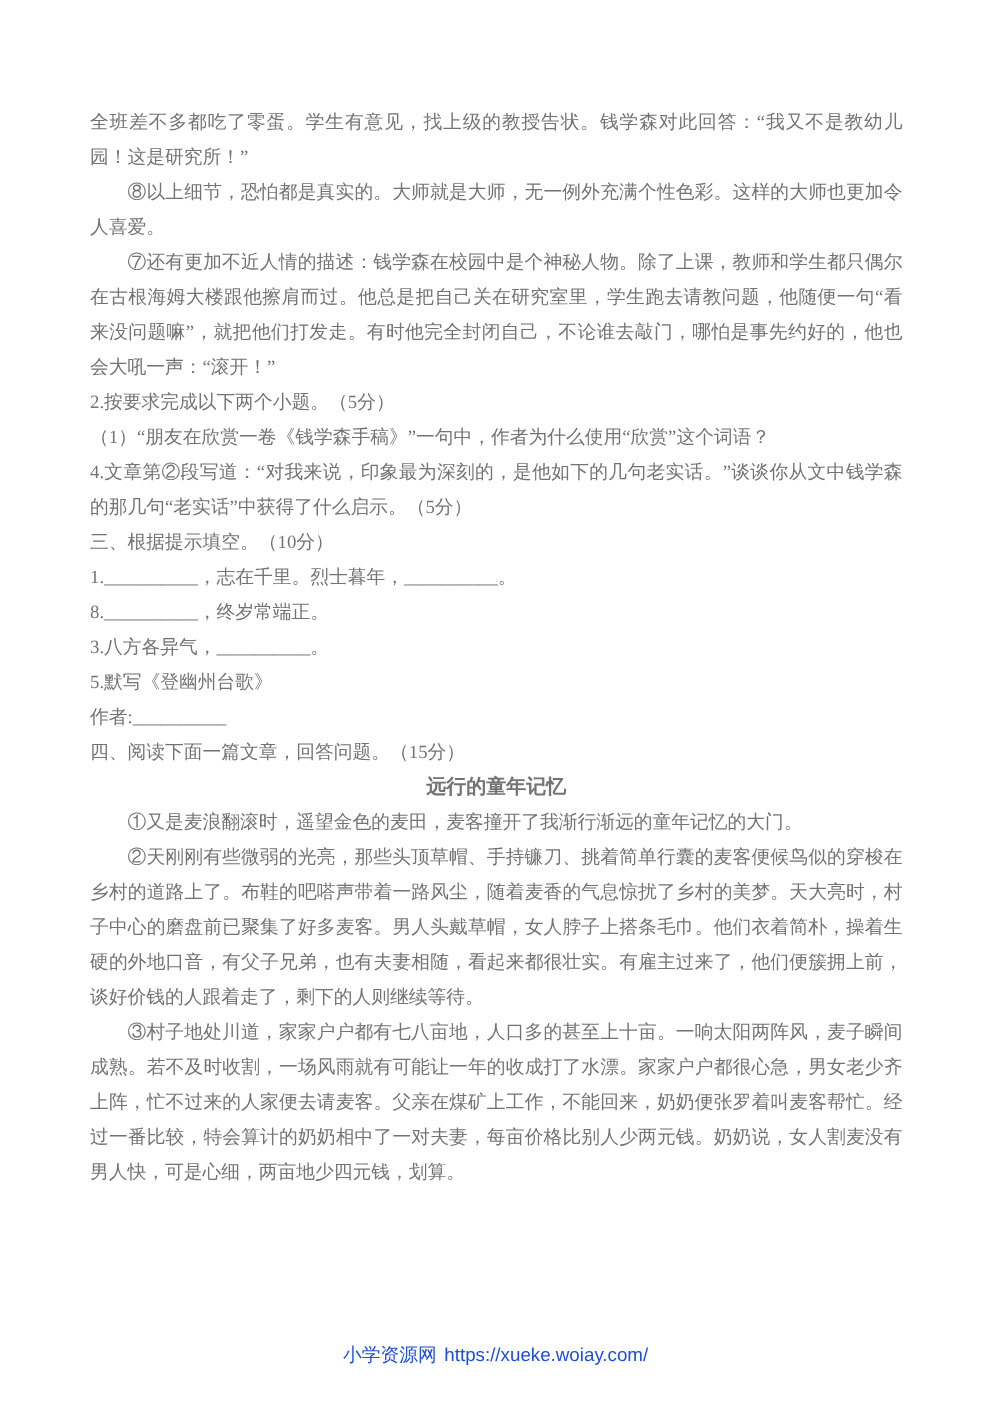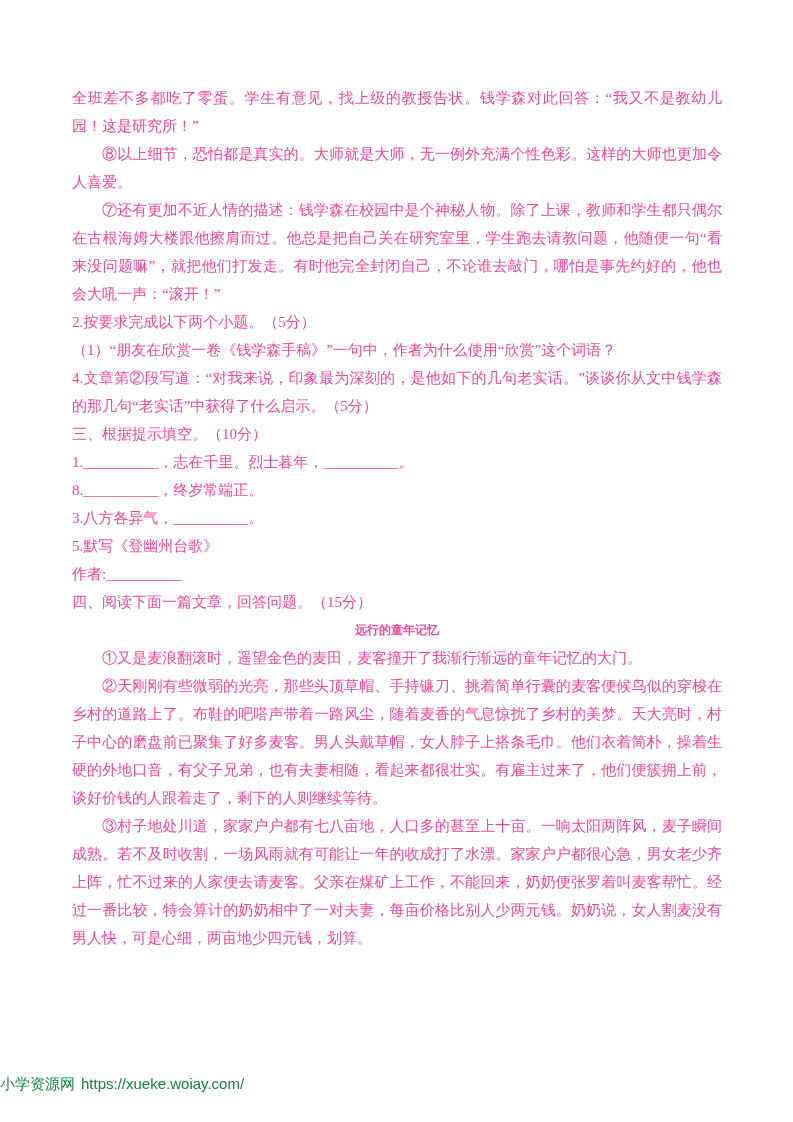--- a/index.html
+++ b/index.html
@@ -11,43 +11,43 @@
     height: 1122px;
     margin: 0 auto;
     background: #ffffff;
     overflow: hidden;
   }
   .content {
     position: absolute;
     top: 84px;
     left: 72px;
     width: 650px;
-    color: #ec4899;
+    color: #737373;
     font-size: 15px;
     line-height: 28px;
     text-align: justify;
   }
   .content p { margin: 0; }
   .para { text-indent: 2em; }
   .line { text-indent: 0; }
   .blank { margin: 5px 0; }
   .title {
     margin: 2px 0;
     text-align: center;
     font-weight: bold;
-    font-size: 12px;
+    font-size: 16px;
     text-indent: 0;
   }
   .footer {
     position: absolute;
     left: 0;
     right: 0;
     bottom: 28px;
-    text-align: left;
-    color: #15803d;
+    text-align: center;
+    color: #1d4ed8;
     font-size: 15px;
     font-family: "Liberation Sans", "DejaVu Sans", sans-serif;
   }
   .footer .site { margin-right: 6px; }
 </style>
 </head>
 <body>
 
 <div class="page">
   <div class="content">

